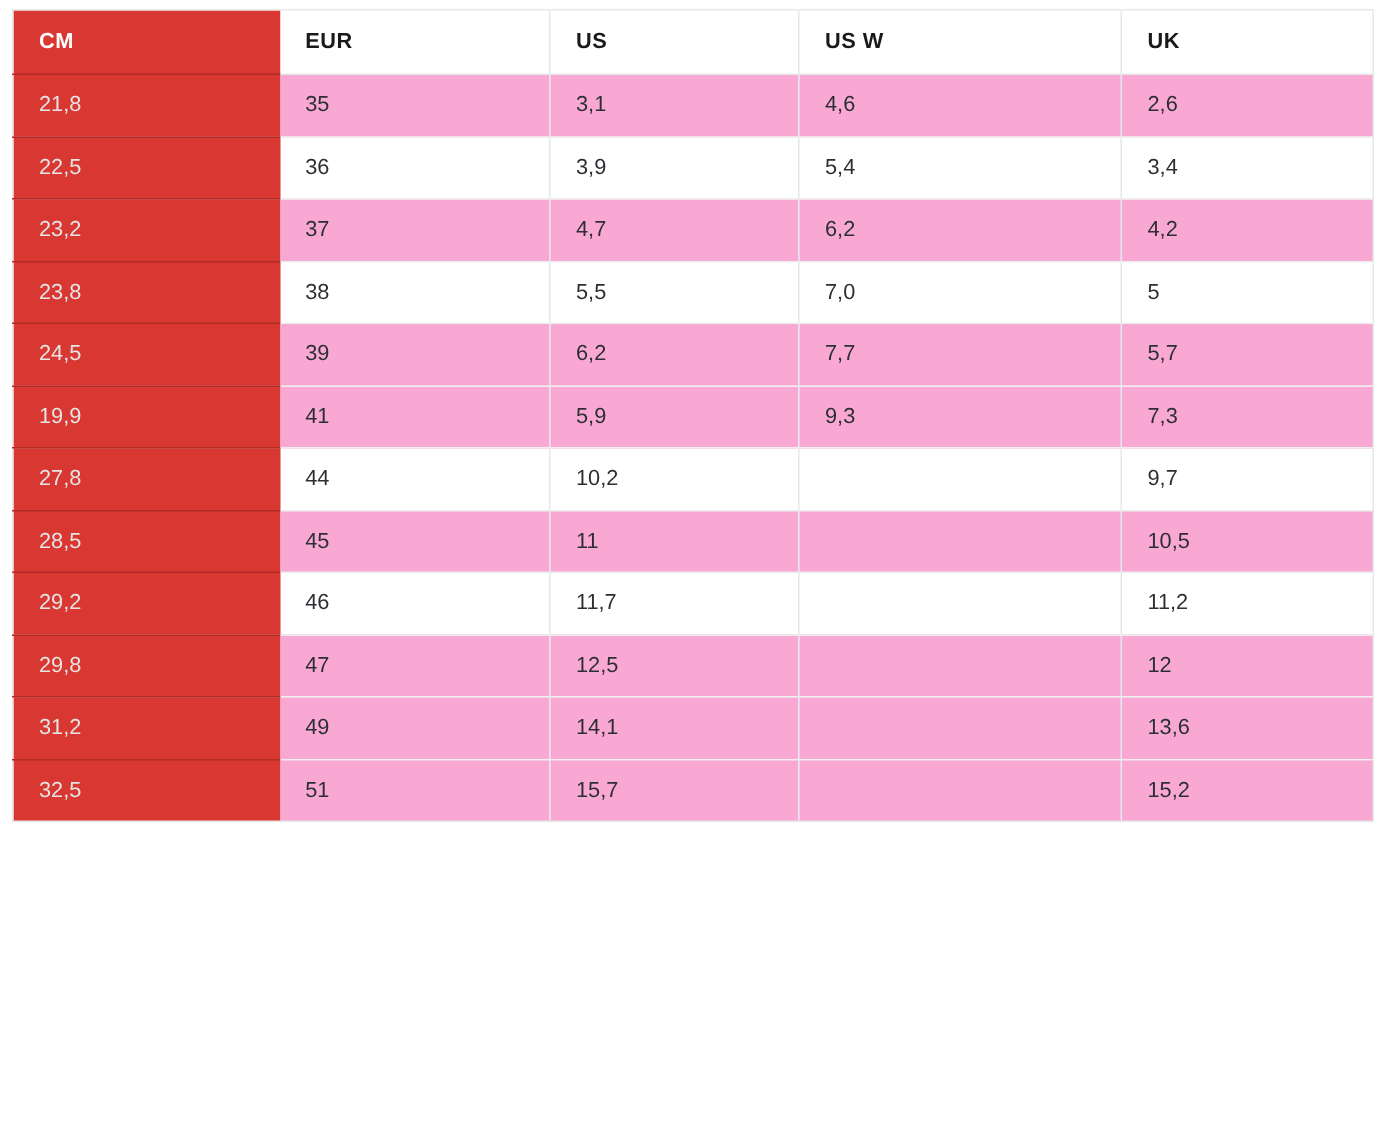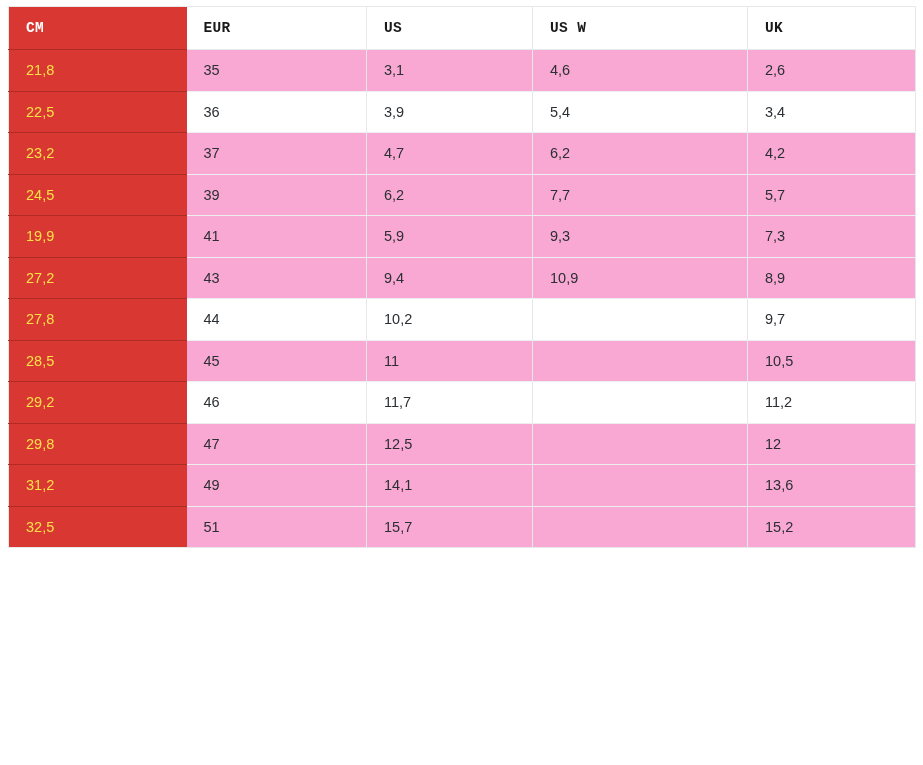--- a/index.html
+++ b/index.html
@@ -45,21 +45,20 @@
     text-align: left;
     vertical-align: middle;
     font-size: 14.5px;
     font-weight: bold;
     letter-spacing: 0.35px;
     color: #1a1a1a;
     background: #ffffff;
     border-right: 1px solid #e6e8ea;
     border-bottom: 1px solid #e6e8ea;
     box-sizing: border-box;
-    font-family: Liberation Mono, monospace;
   }
   thead th:last-child { border-right: none; }
 
   thead th.hdr-cm {
     background: #d93731;
     color: #ffffff;
     border-right: none;
     border-bottom: 1px solid #b02b26;
   }
 
@@ -75,21 +74,21 @@
     border-bottom: 1px solid #eceef0;
     box-sizing: border-box;
     white-space: nowrap;
   }
   tbody td:last-child { border-right: none; }
 
   tbody tr:last-child td { border-bottom: none; }
 
   tbody td.cell-cm {
     background: #d93731;
-    color: #fde047;
+    color: #e5e5e5;
     border-right: none;
     border-bottom: 1px solid #b02b26;
   }
   tbody tr:last-child td.cell-cm { border-bottom: none; }
 
   tbody tr.row-alt td { background: #f9a8d4; }
   tbody tr.row-alt td.cell-cm { background: #d93731; }
 </style>
 </head>
 <body>
@@ -127,41 +126,41 @@
           <td>5,4</td>
           <td>3,4</td>
         </tr>
         <tr class="row-alt">
           <td class="cell-cm">23,2</td>
           <td>37</td>
           <td>4,7</td>
           <td>6,2</td>
           <td>4,2</td>
         </tr>
+        <tr>
+          <td class="cell-cm">23,8</td>
+          <td>38</td>
+          <td>5,5</td>
+          <td>7,0</td>
+          <td>5</td>
+        </tr>
         <tr class="row-alt">
           <td class="cell-cm">24,5</td>
           <td>39</td>
           <td>6,2</td>
           <td>7,7</td>
           <td>5,7</td>
         </tr>
         <tr class="row-alt">
           <td class="cell-cm">19,9</td>
           <td>41</td>
           <td>5,9</td>
           <td>9,3</td>
           <td>7,3</td>
         </tr>
-        <tr class="row-alt">
-          <td class="cell-cm">27,2</td>
-          <td>43</td>
-          <td>9,4</td>
-          <td>10,9</td>
-          <td>8,9</td>
-        </tr>
         <tr>
           <td class="cell-cm">27,8</td>
           <td>44</td>
           <td>10,2</td>
           <td></td>
           <td>9,7</td>
         </tr>
         <tr class="row-alt">
           <td class="cell-cm">28,5</td>
           <td>45</td>

